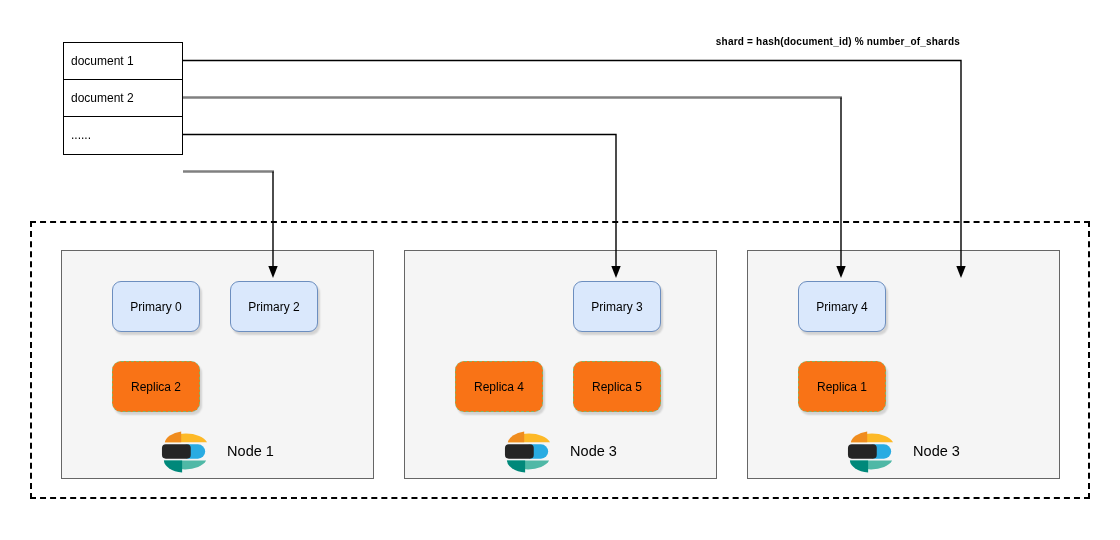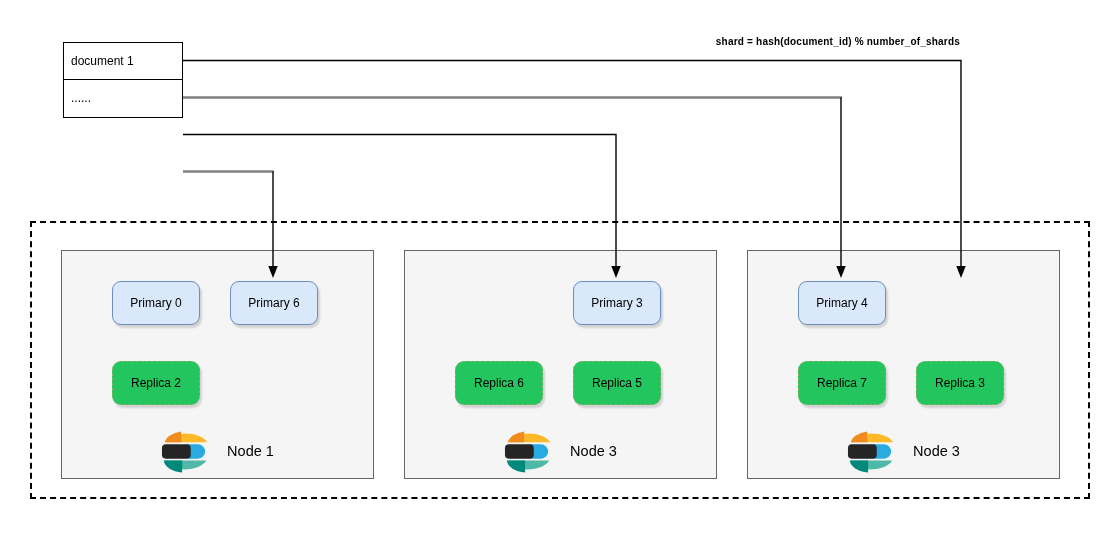--- a/index.html
+++ b/index.html
@@ -27,90 +27,90 @@
     position:absolute;left:30px;top:221px;width:1060px;height:278px;
     border:2px dashed #000;box-sizing:border-box;z-index:0;background:#fff;
   }
   
   .node{
     position:absolute;top:250px;width:313px;height:229px;
     background:#f5f5f5;border:1px solid #666666;box-sizing:border-box;z-index:1;
   }
   .node-1{left:61px;} .node-2{left:404px;} .node-3{left:747px;}
   .shard{
-    position:absolute;width:88px;height:44px;border-radius:9px;
+    position:absolute;width:88px;height:51px;border-radius:9px;
     display:flex;align-items:center;justify-content:center;
     font-size:12px;box-sizing:border-box;
     box-shadow:2px 3px 2px rgba(0,0,0,0.14);
   }
   .primary{background:#dae8fc;border:1px solid #6c8ebf;}
-  .replica{background:#22c55e;border:1px dashed #82b366;}
+  .replica{background:#f97316;border:1px dashed #82b366;}
   .pos-l{left:50px;} .pos-r{left:168px;}
   .row-p{top:30px;} .row-r{top:110px;}
   .node-footer{
     position:absolute;left:0;right:0;bottom:2px;height:50px;
     display:flex;align-items:center;justify-content:center;gap:18px;
   }
   .node-label{font-size:14.5px;}
   .es-logo{width:48px;height:46px;display:block;}
   
   .overlay{position:absolute;left:0;top:0;width:1120px;height:540px;z-index:5;pointer-events:none;}
 </style>
 </head>
 <body>
 
 <div class="canvas">
 
   <div class="title">shard = hash(document_id) % number_of_shards</div>
 
   <div class="doc-table">
     <div class="doc-row">document 1</div>
+    <div class="doc-row">document 2</div>
     <div class="doc-row">......</div>
   </div>
 
   <div class="cluster-border"></div>
 
   <div class="node node-1">
     <div class="shard primary pos-l row-p">Primary 0</div>
-    <div class="shard primary pos-r row-p">Primary 6</div>
+    <div class="shard primary pos-r row-p">Primary 2</div>
     <div class="shard replica pos-l row-r">Replica 2</div>
     <div class="node-footer">
       <svg class="es-logo" viewBox="0 0 50 46">
         <path d="M4 14 A 23 13 0 0 1 48 14 Z" fill="#fdb927"></path>
         <path d="M4 14 A 23 13 0 0 1 21 2.6 L 21 14 Z" fill="#f08c1e"></path>
         <rect x="21" y="16" width="25" height="15" rx="7.5" fill="#29abe2"></rect>
         <rect x="1" y="16" width="30" height="15" rx="4" fill="#252525"></rect>
         <path d="M3 33 A 23 13 0 0 0 47 33 Z" fill="#4fb8a6"></path>
         <path d="M3 33 A 23 13 0 0 0 22 45.4 L 22 33 Z" fill="#00887a"></path>
       </svg>
       <span class="node-label">Node 1</span>
     </div>
   </div>
 
   <div class="node node-2">
     <div class="shard primary pos-r row-p">Primary 3</div>
-    <div class="shard replica pos-l row-r">Replica 6</div>
+    <div class="shard replica pos-l row-r">Replica 4</div>
     <div class="shard replica pos-r row-r">Replica 5</div>
     <div class="node-footer">
       <svg class="es-logo" viewBox="0 0 50 46">
         <path d="M4 14 A 23 13 0 0 1 48 14 Z" fill="#fdb927"></path>
         <path d="M4 14 A 23 13 0 0 1 21 2.6 L 21 14 Z" fill="#f08c1e"></path>
         <rect x="21" y="16" width="25" height="15" rx="7.5" fill="#29abe2"></rect>
         <rect x="1" y="16" width="30" height="15" rx="4" fill="#252525"></rect>
         <path d="M3 33 A 23 13 0 0 0 47 33 Z" fill="#4fb8a6"></path>
         <path d="M3 33 A 23 13 0 0 0 22 45.4 L 22 33 Z" fill="#00887a"></path>
       </svg>
       <span class="node-label">Node 3</span>
     </div>
   </div>
 
   <div class="node node-3">
     <div class="shard primary pos-l row-p">Primary 4</div>
-    <div class="shard replica pos-l row-r">Replica 7</div>
-    <div class="shard replica pos-r row-r">Replica 3</div>
+    <div class="shard replica pos-l row-r">Replica 1</div>
     <div class="node-footer">
       <svg class="es-logo" viewBox="0 0 50 46">
         <path d="M4 14 A 23 13 0 0 1 48 14 Z" fill="#fdb927"></path>
         <path d="M4 14 A 23 13 0 0 1 21 2.6 L 21 14 Z" fill="#f08c1e"></path>
         <rect x="21" y="16" width="25" height="15" rx="7.5" fill="#29abe2"></rect>
         <rect x="1" y="16" width="30" height="15" rx="4" fill="#252525"></rect>
         <path d="M3 33 A 23 13 0 0 0 47 33 Z" fill="#4fb8a6"></path>
         <path d="M3 33 A 23 13 0 0 0 22 45.4 L 22 33 Z" fill="#00887a"></path>
       </svg>
       <span class="node-label">Node 3</span>

